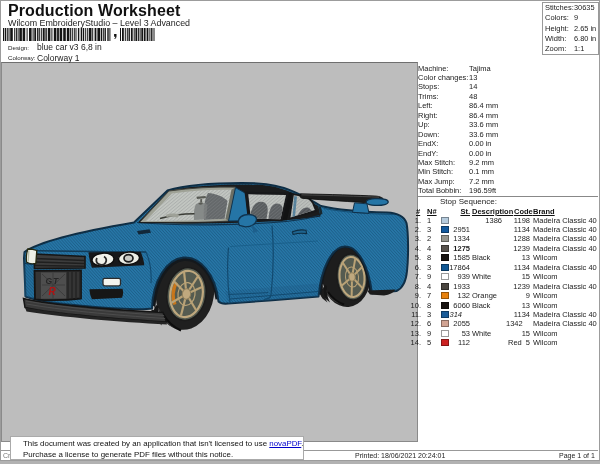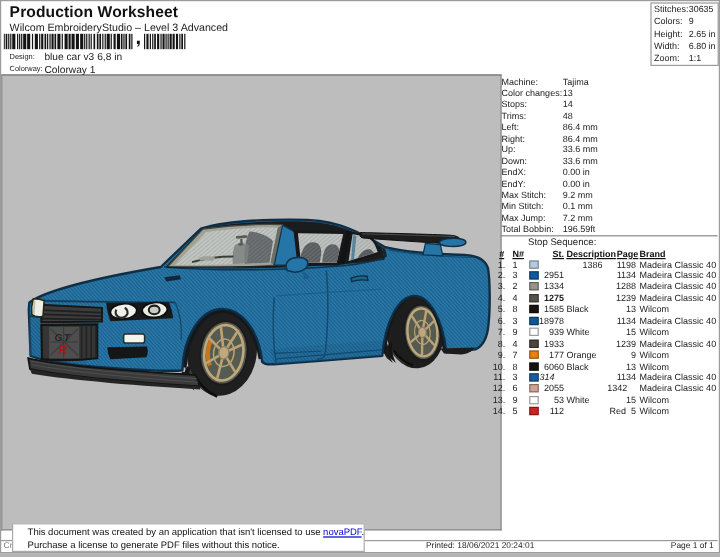--- a/index.html
+++ b/index.html
@@ -6,21 +6,21 @@
   body{position:relative;width:600px;height:464px;font-family:"Liberation Sans",sans-serif;background:#b2b2b2;overflow:hidden;}
   #page{position:absolute;left:0;top:0;width:598px;height:459px;background:#fff;border:1px solid #9c9c9c;}
   .abs{position:absolute;white-space:nowrap;}
   #gray{position:absolute;left:1px;top:62px;width:415px;height:378px;background:#bdbdbd;border:1px solid #8a8a8a;border-top-color:#6f6f6f;}
 </style>
 </head>
 <body>
 <div id="page"></div>
 <div id="gray"></div>
 
-<div class="abs" style="left:8px;top:2px;font-size:13px;font-weight:bold;color:#111;letter-spacing:0.1px;">Production Worksheet</div>
+<div class="abs" style="left:8px;top:2px;font-size:16px;font-weight:bold;color:#111;letter-spacing:0.1px;">Production Worksheet</div>
 <div class="abs" style="left:8px;top:17.5px;font-size:8.9px;color:#222;">Wilcom EmbroideryStudio – Level 3 Advanced</div>
 <svg class="abs" style="left:3px;top:28px;" width="154" height="14" viewBox="0 0 154 14">
 <rect x="0.0" y="0" width="1.0" height="13" fill="#141414"></rect>
 <rect x="1.7" y="0" width="1.4" height="13" fill="#141414"></rect>
 <rect x="3.8" y="0" width="1.0" height="13" fill="#141414"></rect>
 <rect x="5.5" y="0" width="1.0" height="13" fill="#141414"></rect>
 <rect x="7.2" y="0" width="2.6" height="13" fill="#141414"></rect>
 <rect x="11.2" y="0" width="1.0" height="13" fill="#141414"></rect>
 <rect x="12.9" y="0" width="1.0" height="13" fill="#141414"></rect>
 <rect x="14.6" y="0" width="1.0" height="13" fill="#141414"></rect>
@@ -91,21 +91,21 @@
 <div class="abs" style="left:469px;top:63.5px;font-size:7.5px;color:#222;line-height:9.45px;">Tajima<br>13<br>14<br>48<br>86.4 mm<br>86.4 mm<br>33.6 mm<br>33.6 mm<br>0.00 in<br>0.00 in<br>9.2 mm<br>0.1 mm<br>7.2 mm<br>196.59ft</div>
 
 <div class="abs" style="left:417px;top:195.5px;width:181px;border-top:1px solid #888;"></div>
 <div class="abs" style="left:416px;top:197px;font-size:8px;color:#222;padding-left:24px;">Stop Sequence:</div>
 
 <div class="abs" style="left:416px;top:206.5px;font-size:7.5px;font-weight:bold;color:#111;width:182px;">
   <span class="abs" style="left:0;text-decoration:underline;">#</span>
   <span class="abs" style="left:11px;text-decoration:underline;">N#</span>
   <span class="abs" style="left:43px;width:11px;text-align:right;text-decoration:underline;">St.</span>
   <span class="abs" style="left:56px;text-decoration:underline;">Description</span>
-  <span class="abs" style="left:98px;text-decoration:underline;">Page</span>
+  <span class="abs" style="left:98px;text-decoration:underline;">Code</span>
   <span class="abs" style="left:117px;text-decoration:underline;">Brand</span>
 </div>
 <div class="abs" style="left:416px;top:215.50px;font-size:7.5px;color:#1c1c1c;width:182px;height:9px;">
 <span class="abs" style="left:-8px;width:13px;text-align:right;">1.</span>
 <span class="abs" style="left:11px;">1</span>
 <span class="abs" style="left:25px;top:1px;width:7.5px;height:7px;background:#b5cbdd;border:1px solid rgba(0,0,0,0.35);box-sizing:border-box;"></span>
 <span class="abs" style="left:30px;width:24px;text-align:right;margin-left:32px;">1386</span>
 <span class="abs" style="left:56px;"></span>
 <span class="abs" style="left:90px;width:24px;text-align:right;">1198</span>
 <span class="abs" style="left:117px;">Madeira Classic 40</span>
@@ -143,21 +143,21 @@
 <span class="abs" style="left:25px;top:1px;width:7.5px;height:7px;background:#16120f;border:1px solid rgba(0,0,0,0.35);box-sizing:border-box;"></span>
 <span class="abs" style="left:30px;width:24px;text-align:right;">1585</span>
 <span class="abs" style="left:56px;">Black</span>
 <span class="abs" style="left:90px;width:24px;text-align:right;">13</span>
 <span class="abs" style="left:117px;">Wilcom</span>
 </div>
 <div class="abs" style="left:416px;top:262.75px;font-size:7.5px;color:#1c1c1c;width:182px;height:9px;">
 <span class="abs" style="left:-8px;width:13px;text-align:right;">6.</span>
 <span class="abs" style="left:11px;">3</span>
 <span class="abs" style="left:25px;top:1px;width:7.5px;height:7px;background:#0f5794;border:1px solid rgba(0,0,0,0.35);box-sizing:border-box;"></span>
-<span class="abs" style="left:30px;width:24px;text-align:right;">18978</span>
+<span class="abs" style="left:30px;width:24px;text-align:right;">17864</span>
 <span class="abs" style="left:56px;"></span>
 <span class="abs" style="left:90px;width:24px;text-align:right;">1134</span>
 <span class="abs" style="left:117px;">Madeira Classic 40</span>
 </div>
 <div class="abs" style="left:416px;top:272.20px;font-size:7.5px;color:#1c1c1c;width:182px;height:9px;">
 <span class="abs" style="left:-8px;width:13px;text-align:right;">7.</span>
 <span class="abs" style="left:11px;">9</span>
 <span class="abs" style="left:25px;top:1px;width:7.5px;height:7px;background:#ffffff;border:1px solid #9a9a9a;box-sizing:border-box;"></span>
 <span class="abs" style="left:30px;width:24px;text-align:right;">939</span>
 <span class="abs" style="left:56px;">White</span>
@@ -170,21 +170,21 @@
 <span class="abs" style="left:25px;top:1px;width:7.5px;height:7px;background:#4a453f;border:1px solid rgba(0,0,0,0.35);box-sizing:border-box;"></span>
 <span class="abs" style="left:30px;width:24px;text-align:right;">1933</span>
 <span class="abs" style="left:56px;"></span>
 <span class="abs" style="left:90px;width:24px;text-align:right;">1239</span>
 <span class="abs" style="left:117px;">Madeira Classic 40</span>
 </div>
 <div class="abs" style="left:416px;top:291.10px;font-size:7.5px;color:#1c1c1c;width:182px;height:9px;">
 <span class="abs" style="left:-8px;width:13px;text-align:right;">9.</span>
 <span class="abs" style="left:11px;">7</span>
 <span class="abs" style="left:25px;top:1px;width:7.5px;height:7px;background:#e8820e;border:1px solid rgba(0,0,0,0.35);box-sizing:border-box;"></span>
-<span class="abs" style="left:30px;width:24px;text-align:right;">177</span>
+<span class="abs" style="left:30px;width:24px;text-align:right;">132</span>
 <span class="abs" style="left:56px;">Orange</span>
 <span class="abs" style="left:90px;width:24px;text-align:right;">9</span>
 <span class="abs" style="left:117px;">Wilcom</span>
 </div>
 <div class="abs" style="left:416px;top:300.55px;font-size:7.5px;color:#1c1c1c;width:182px;height:9px;">
 <span class="abs" style="left:-8px;width:13px;text-align:right;">10.</span>
 <span class="abs" style="left:11px;">8</span>
 <span class="abs" style="left:25px;top:1px;width:7.5px;height:7px;background:#16120f;border:1px solid rgba(0,0,0,0.35);box-sizing:border-box;"></span>
 <span class="abs" style="left:30px;width:24px;text-align:right;">6060</span>
 <span class="abs" style="left:56px;">Black</span>

